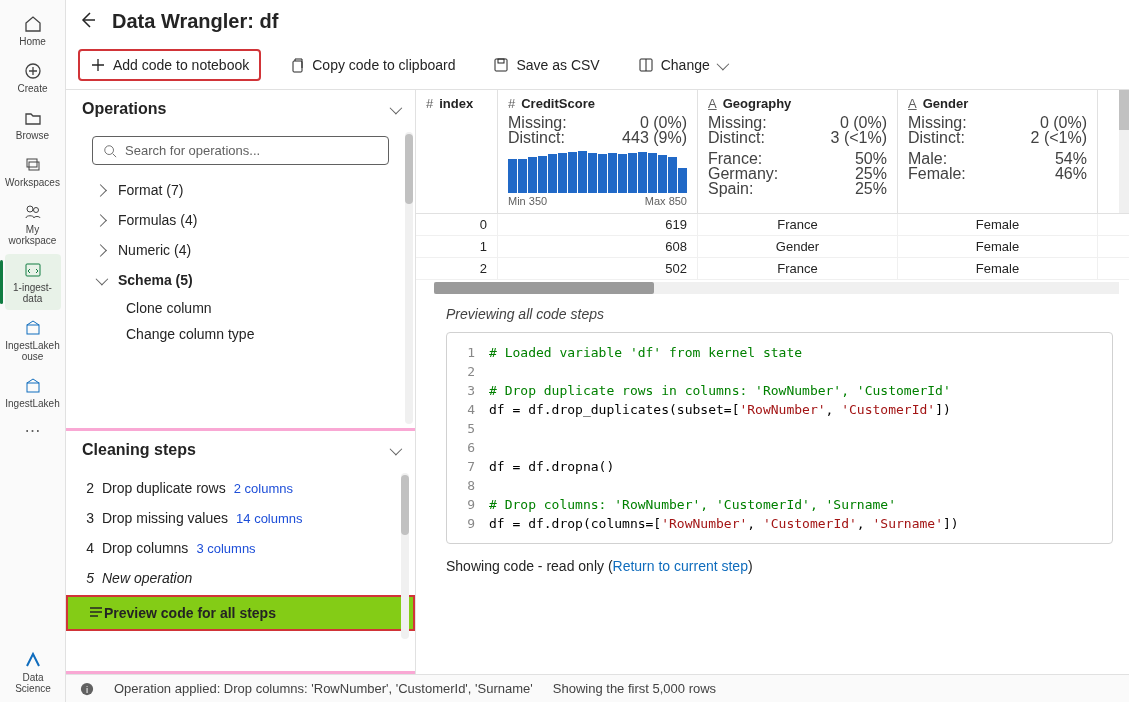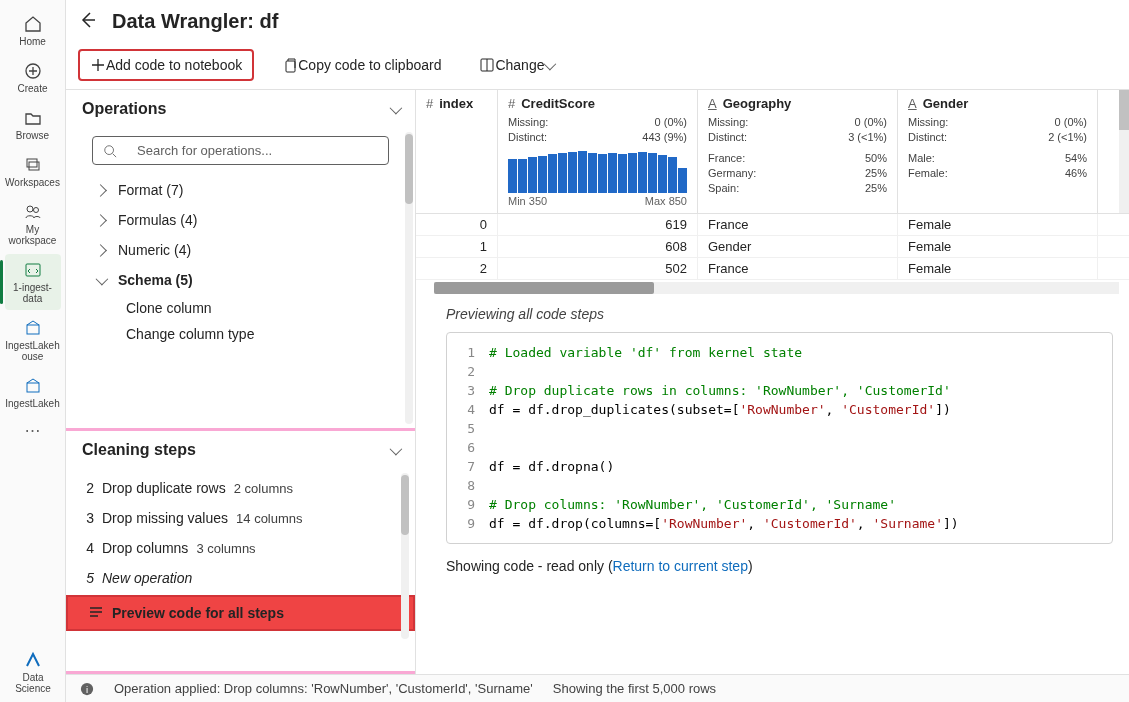--- a/index.html
+++ b/index.html
@@ -16,65 +16,65 @@
 .nav-ellipsis { margin-top: 4px; font-size: 16px; color: #616161; cursor: pointer; }
 
 
 .main { flex: 1; display: flex; flex-direction: column; }
 .header { display: flex; align-items: center; padding: 10px 18px 10px 12px; gap: 14px; }
 .back-btn { cursor: pointer; }
 .page-title { font-size: 20px; font-weight: 600; }
 
 
 .toolbar { display: flex; align-items: center; gap: 18px; padding: 6px 12px 8px 12px; border-bottom: 1px solid #e1e1e1; }
-.tool-btn { display: inline-flex; align-items: center; padding: 6px 10px; cursor: pointer; border-radius: 4px; font-size: 14px; }
+.tool-btn { display: inline-flex; align-items: center; gap: 7px; padding: 6px 10px; cursor: pointer; border-radius: 4px; font-size: 14px; }
 .tool-btn svg { width: 16px; height: 16px; }
 .highlight-red { border: 2.5px solid #d13438; }
 
 
 .content { flex: 1; display: grid; grid-template-columns: 350px 1fr; grid-template-rows: 1fr 28px; overflow: hidden; }
 
 
 .left-panel { border-right: 1px solid #e1e1e1; display: flex; flex-direction: column; overflow: hidden; }
 .panel-section { border-bottom: 3px solid #f9a8d4; }
 .panel-header { display: flex; justify-content: space-between; align-items: center; padding: 10px 16px; font-weight: 600; font-size: 16px; cursor: pointer; }
 .panel-body { padding: 4px 10px 10px 10px; position: relative; }
-.search-box { display: flex; align-items: center; border: 1px solid #616161; border-radius: 4px; padding: 6px 10px; margin: 4px 16px 10px 16px; gap: 20px; color: #616161; }
+.search-box { display: flex; align-items: center; border: 1px solid #616161; border-radius: 4px; padding: 6px 10px; margin: 4px 16px 10px 16px; gap: 8px; color: #616161; }
 .op-row { display: flex; align-items: center; gap: 10px; padding: 7px 8px 7px 20px; cursor: pointer; font-size: 14px; }
 .op-row .chev { width: 12px; }
 .op-sub { padding: 5px 8px 5px 50px; font-size: 14px; cursor: pointer; }
 .scroll-track { position: absolute; right: 2px; top: 4px; bottom: 4px; width: 8px; background: #f0f0f0; border-radius: 4px; }
 .scroll-thumb { position: absolute; width: 100%; background: #c1c1c1; border-radius: 4px; }
 
 .step-row { display: flex; align-items: center; gap: 8px; padding: 7px 10px 7px 16px; font-size: 14px; cursor: pointer; }
 .step-row .num { width: 12px; text-align: right; }
-.step-row .meta { color: #404040; font-size: 13px; }
+.step-row .meta { color: #1d4ed8; font-size: 13px; }
 .step-row.italic { font-style: italic; }
-.preview-row { display: flex; align-items: flex-end; gap: 8px; padding: 8px 10px 8px 20px; font-weight: 600; font-size: 14px; border: 2.5px solid #d13438; background: #ef4444; cursor: pointer; margin: 2px 0; }
+.preview-row { display: flex; align-items: flex-end; padding: 8px 10px 8px 20px; font-weight: 600; font-size: 14px; border: 2.5px solid #d13438; background: #84cc16; cursor: pointer; margin: 2px 0; }
 
 
 .right-panel { display: flex; flex-direction: column; overflow: hidden; }
 
 
 .col-headers { display: flex; border-bottom: 1px solid #e1e1e1; position: relative; }
 .col-h { border-right: 1px solid #e1e1e1; padding: 6px 10px 6px 10px; font-size: 12px; }
 .col-h:first-child { width: 82px; }
 .col-h.wide { width: 200px; }
 .col-title { display: flex; align-items: center; gap: 6px; font-weight: 600; font-size: 13px; margin-bottom: 4px; }
-.stat-line { display: flex; justify-content: space-between; font-size: 11px; color: #424242; line-height: 15px; }
+.stat-line { display: flex; justify-content: space-between; font-size: 16px; color: #424242; line-height: 15px; }
 .histo { display: flex; align-items: flex-end; gap: 1px; height: 42px; margin: 6px 0 2px 0; }
 .histo div { flex: 1; background: #2169c7; }
 .histo-labels { display: flex; justify-content: space-between; font-size: 11px; color: #616161; }
 .vscroll { position: absolute; right: 0; top: 0; bottom: 0; width: 10px; background: #f0f0f0; }
 .vscroll-thumb { position: absolute; top: 0; width: 100%; height: 40px; background: #c1c1c1; }
 
 
 .data-rows { }
 .data-row { display: flex; border-bottom: 1px solid #f0f0f0; font-size: 13px; }
-.data-cell { padding: 3px 10px; border-right: 1px solid #f0f0f0; }
+.data-cell { padding: 3px 10px; border-right: 1px solid #f0f0f0; text-align: center; }
 .data-cell.idx { width: 82px; text-align: right; }
 .data-cell.wide { width: 200px; }
 .data-cell.num { text-align: right; }
 
 .hscroll { height: 12px; background: #f0f0f0; position: relative; margin: 2px 10px 0 18px; }
 .hscroll-thumb { position: absolute; left: 0; width: 220px; height: 100%; background: #9a9a9a; border-radius: 2px; }
 
 
 .code-header { font-style: italic; color: #424242; padding: 12px 18px 10px 30px; font-size: 14px; }
 .code-box { margin: 0 16px 10px 30px; border: 1px solid #d1d1d1; border-radius: 4px; padding: 10px 14px; font-family: Consolas, monospace; font-size: 13px; line-height: 19px; overflow: auto; }
@@ -176,20 +176,27 @@
             <path d="M8 2 V14 M2 8 H14" stroke="#242424" stroke-width="1.3"></path>
           </svg>
         <span>Add code to notebook</span>
       </span>
       <span class="tool-btn">
         <svg viewBox="0 0 16 16">
             <rect x="4" y="4" width="9" height="11" rx="1" stroke="#242424" fill="none"></rect>
             <path d="M6 4 V2 H13 V11" stroke="#242424" fill="none"></path>
           </svg>
         <span>Copy code to clipboard</span>
+      </span>
+      <span class="tool-btn">
+        <svg viewBox="0 0 16 16">
+            <rect x="2" y="2" width="12" height="12" rx="1" stroke="#242424" fill="none"></rect>
+            <rect x="5" y="2" width="6" height="4" stroke="#242424" fill="none"></rect>
+          </svg>
+        <span>Save as CSV</span>
       </span>
       <span class="tool-btn">
         <svg viewBox="0 0 16 16">
             <rect x="2" y="2" width="12" height="12" rx="1" stroke="#242424" fill="none"></rect>
             <path d="M8 2 V14" stroke="#242424"></path>
           </svg>
         <span>Change</span>
         <span class="chev-down"></span>
       </span>
     </div>

